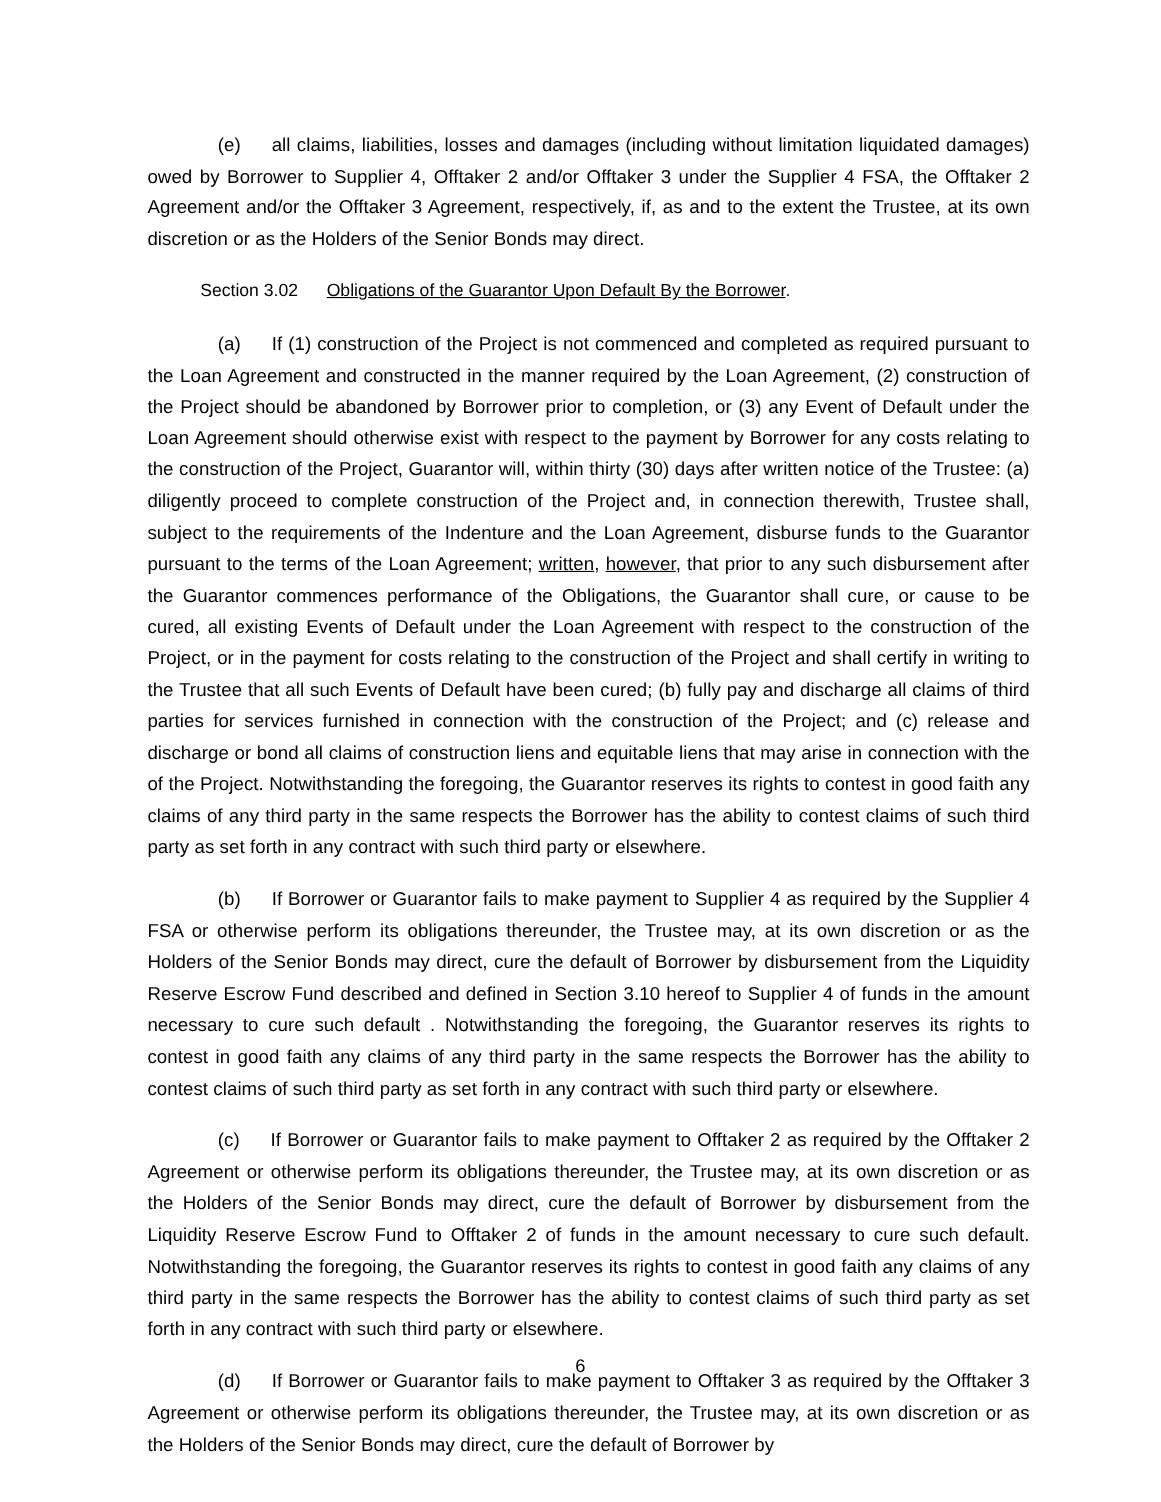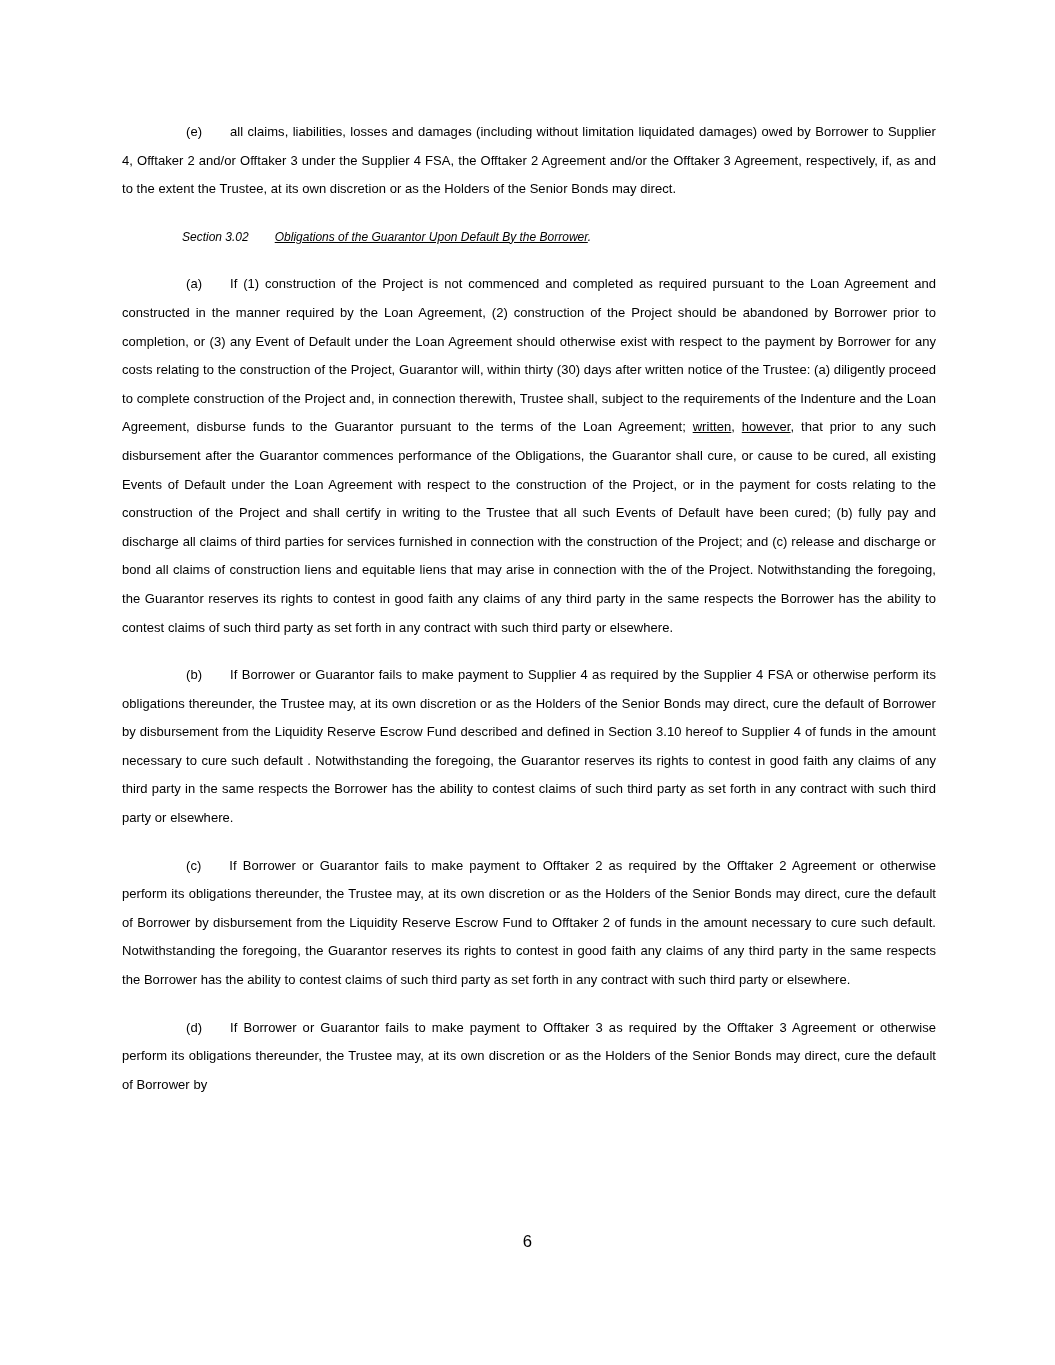--- a/index.html
+++ b/index.html
@@ -23,41 +23,40 @@
     height: 1365px;
     background: #ffffff;
   }
   .body-area {
     position: absolute;
     left: 118px;
     top: 118px;
     width: 818px;
   }
   p.para {
-    margin: 0 0 19px 4px;
-    font-size: 13px;
+    margin: 0 0 19px 16px;
+    font-size: 17px;
     line-height: 28.6px;
     text-align: justify;
     text-justify: inter-word;
     letter-spacing: 0.05px;
   }
   p.para .indent {
     display: inline-block;
     width: 64px;
   }
   p.para .tabgap {
     display: inline-block;
     width: 28px;
   }
   .section-heading {
     margin: 0 0 19px 0;
-    font-size: 12px;
+    font-size: 16px;
     line-height: 28.6px;
     text-align: left;
-    font-style: italic;
   }
   .section-heading .sec-indent {
     display: inline-block;
     width: 64px;
   }
   .section-heading .sec-gap {
     display: inline-block;
     width: 26px;
   }
   .u {

